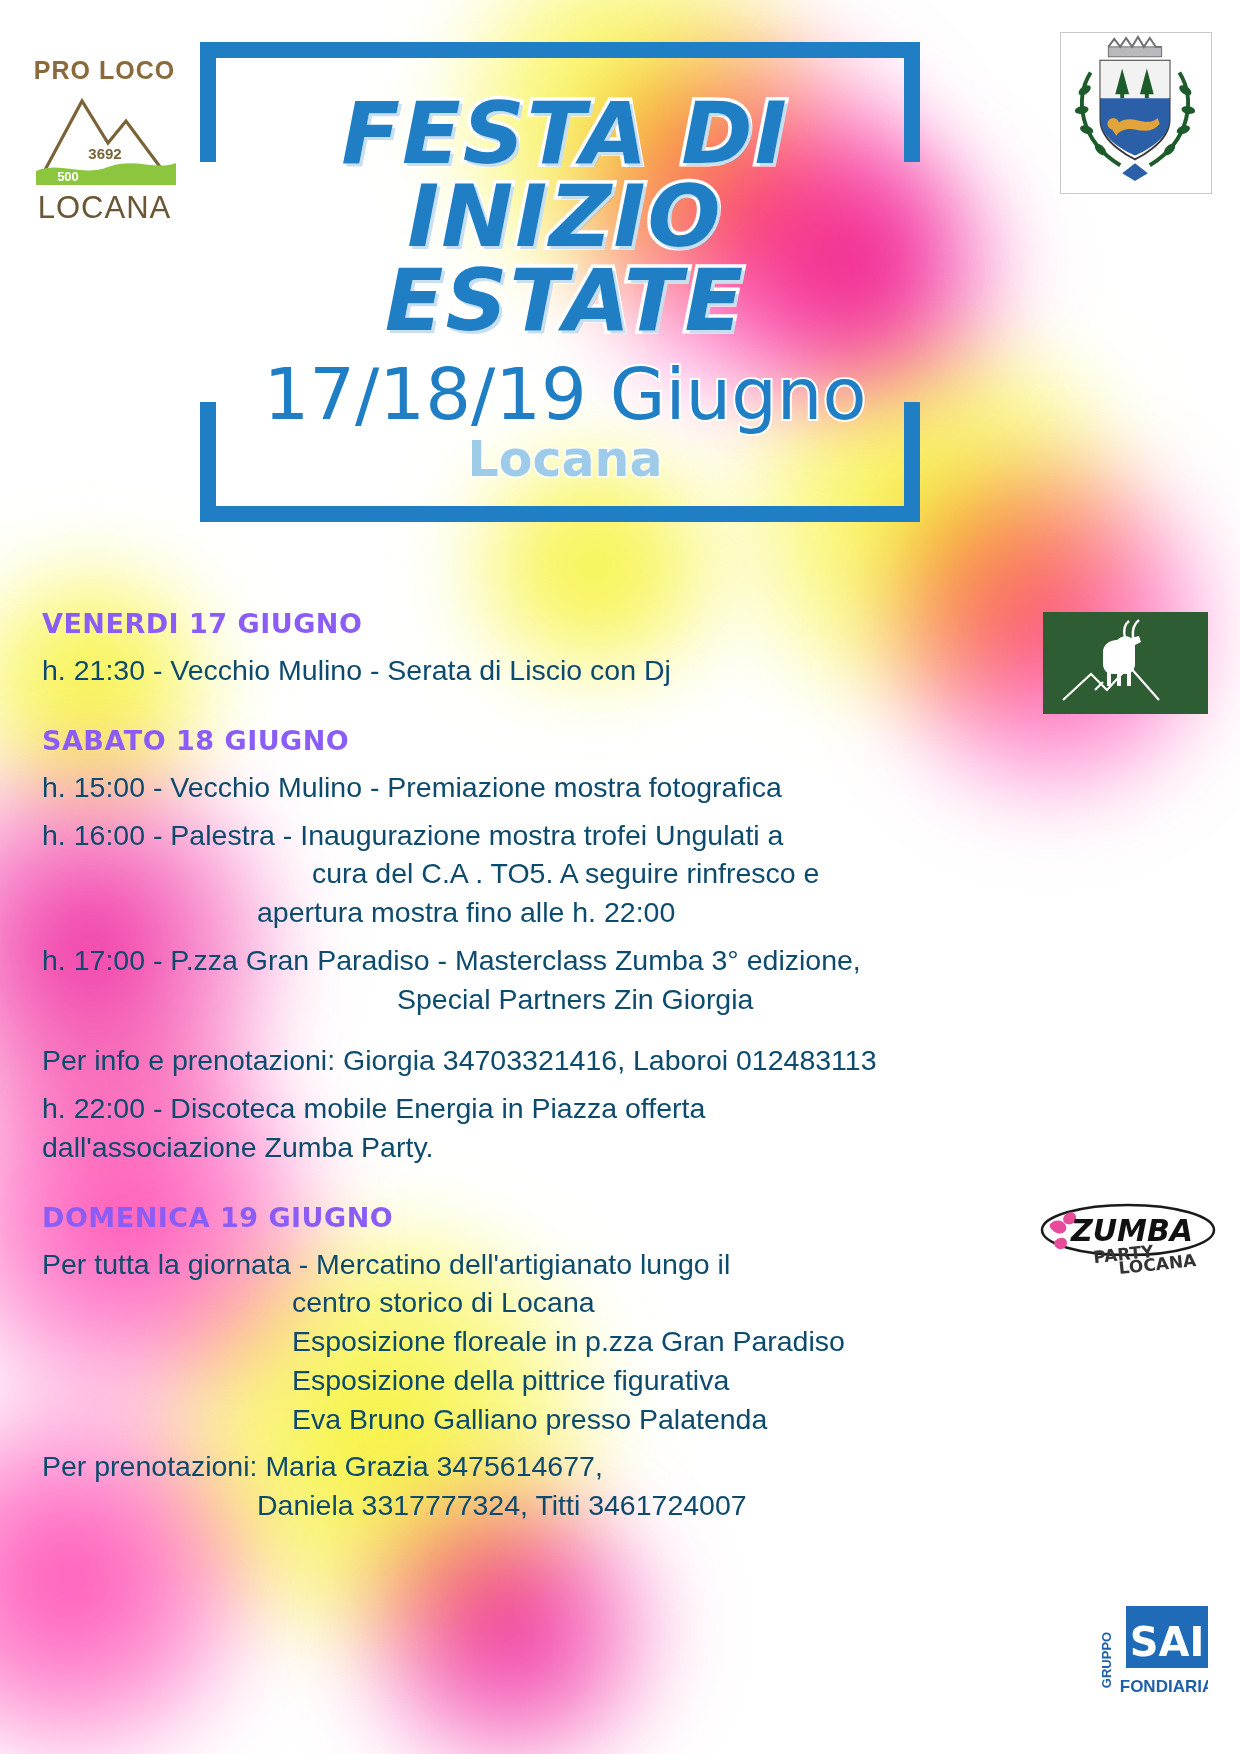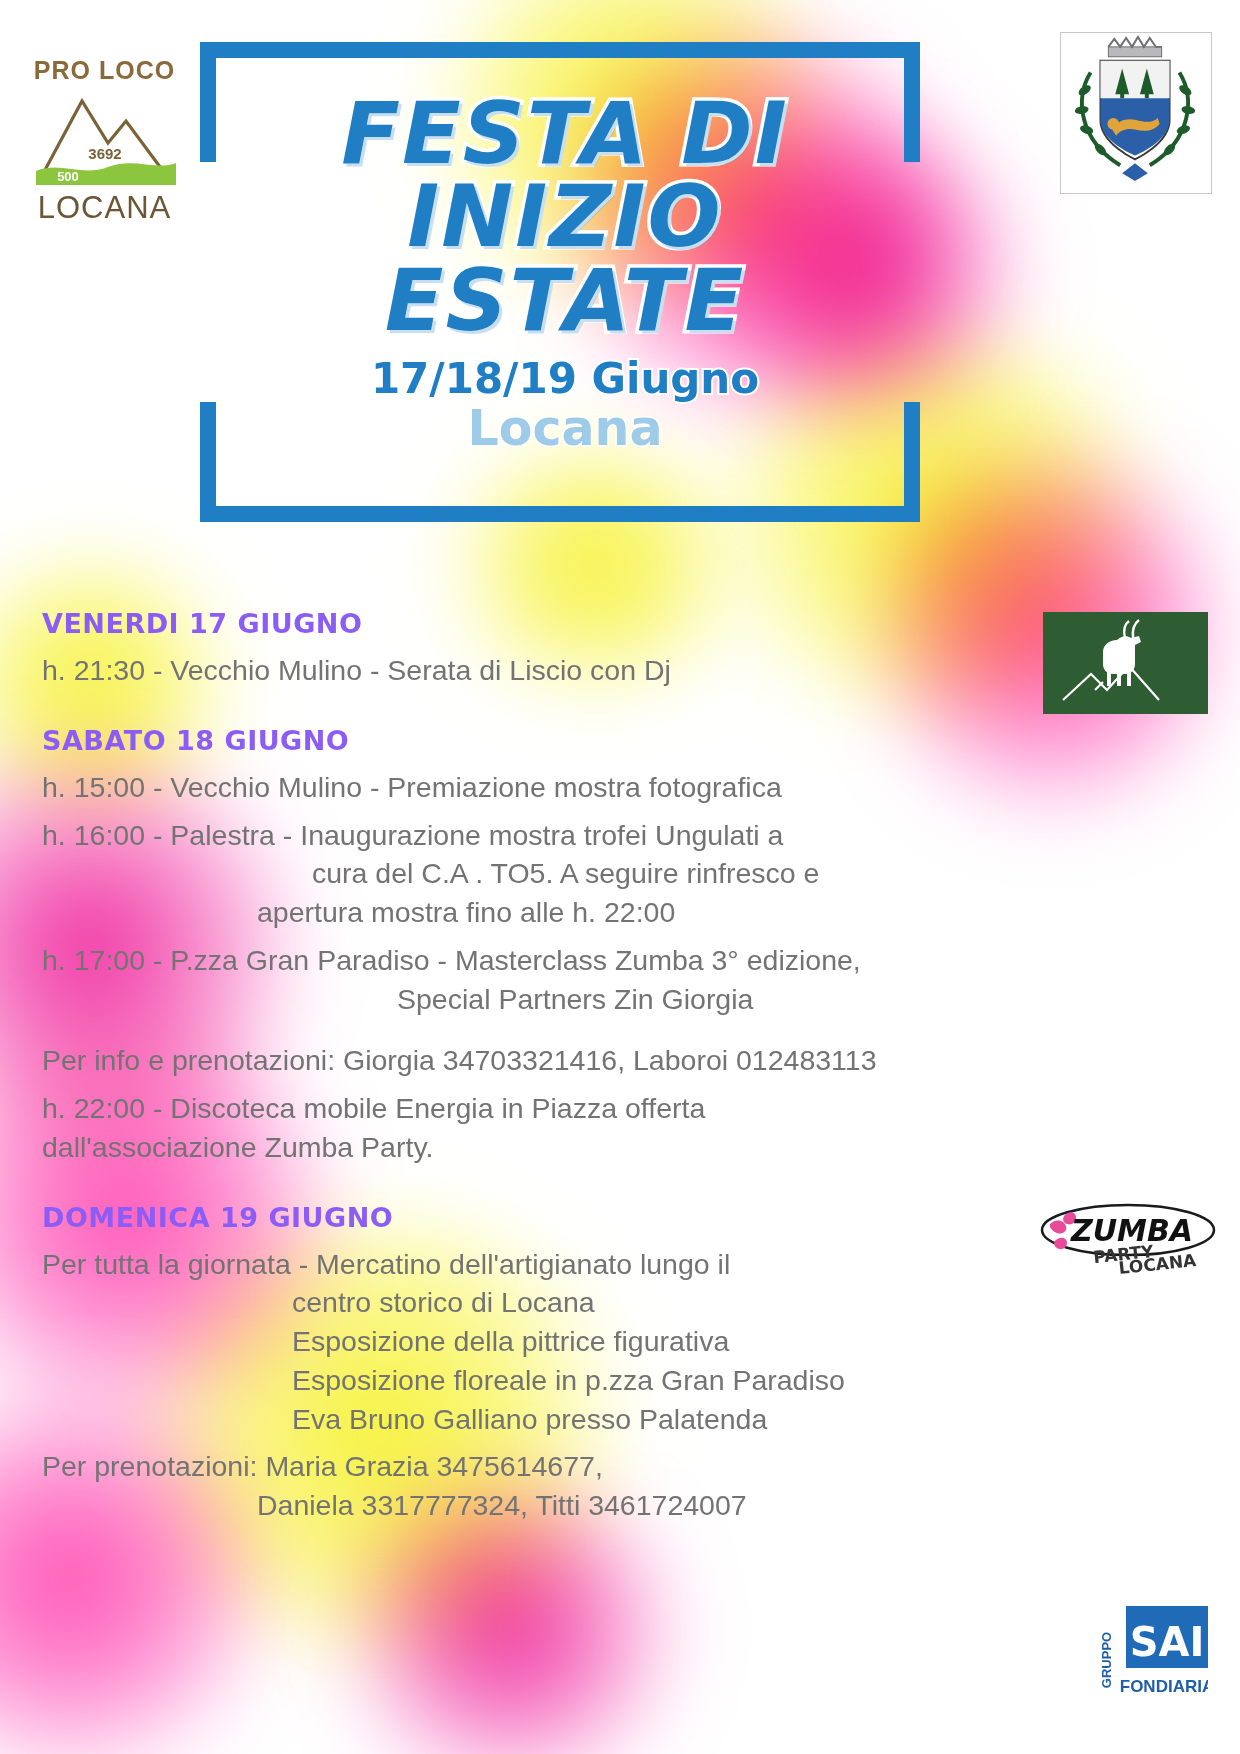--- a/index.html
+++ b/index.html
@@ -135,22 +135,22 @@
     letter-spacing: 2px;
     color: #1f7ec4;
     -webkit-text-stroke: 7px #ffffff;
     paint-order: stroke fill;
     text-shadow:
       0 0 0 #ffffff,
       3px 3px 0 rgba(31,126,196,0.25);
   }
   .date-line {
     font-family: "DejaVu Sans", sans-serif;
-    font-weight: bold;
-    font-size: 42px;
+    font-weight: normal;
+    font-size: 72px;
     color: #1f7ec4;
     -webkit-text-stroke: 4px #ffffff;
     paint-order: stroke fill;
     margin-top: 16px;
     line-height: 1.02;
   }
   .place-line {
     font-family: "DejaVu Sans", sans-serif;
     font-weight: bold;
     font-size: 49px;
@@ -174,21 +174,21 @@
     font-weight: bold;
     font-size: 27px;
     letter-spacing: 0.5px;
     color: #8b5cf6;
     margin: 0 0 12px 0;
   }
   .entry {
     font-family: "Liberation Sans", sans-serif;
     font-size: 28.5px;
     line-height: 1.36;
-    color: #737373;
+    color: #0c4a6e;
     margin: 0 0 9px 0;
   }
   .entry .ind {
     display: block;
     padding-left: 270px;
   }
   .entry .ind2 {
     display: block;
     padding-left: 215px;
   }
@@ -362,22 +362,22 @@
       <span>h. 22:00 - Discoteca mobile Energia in Piazza offerta</span>
       <span style="display:block">dall'associazione Zumba Party.</span>
     </p>
 
     <div class="gap-md"></div>
 
     <div class="day-head">DOMENICA 19 GIUGNO</div>
     <p class="entry">
       <span>Per tutta la giornata - Mercatino dell'artigianato lungo il</span>
       <span class="ind4">centro storico di Locana</span>
+      <span class="ind4">Esposizione floreale in p.zza Gran Paradiso</span>
       <span class="ind4">Esposizione della pittrice figurativa</span>
-      <span class="ind4">Esposizione floreale in p.zza Gran Paradiso</span>
       <span class="ind4">Eva Bruno Galliano presso Palatenda</span>
     </p>
     <p class="entry">
       <span>Per prenotazioni: Maria Grazia 3475614677,</span>
       <span class="ind2">Daniela 3317777324, Titti 3461724007</span>
     </p>
 
   </div>
 </div>
 

